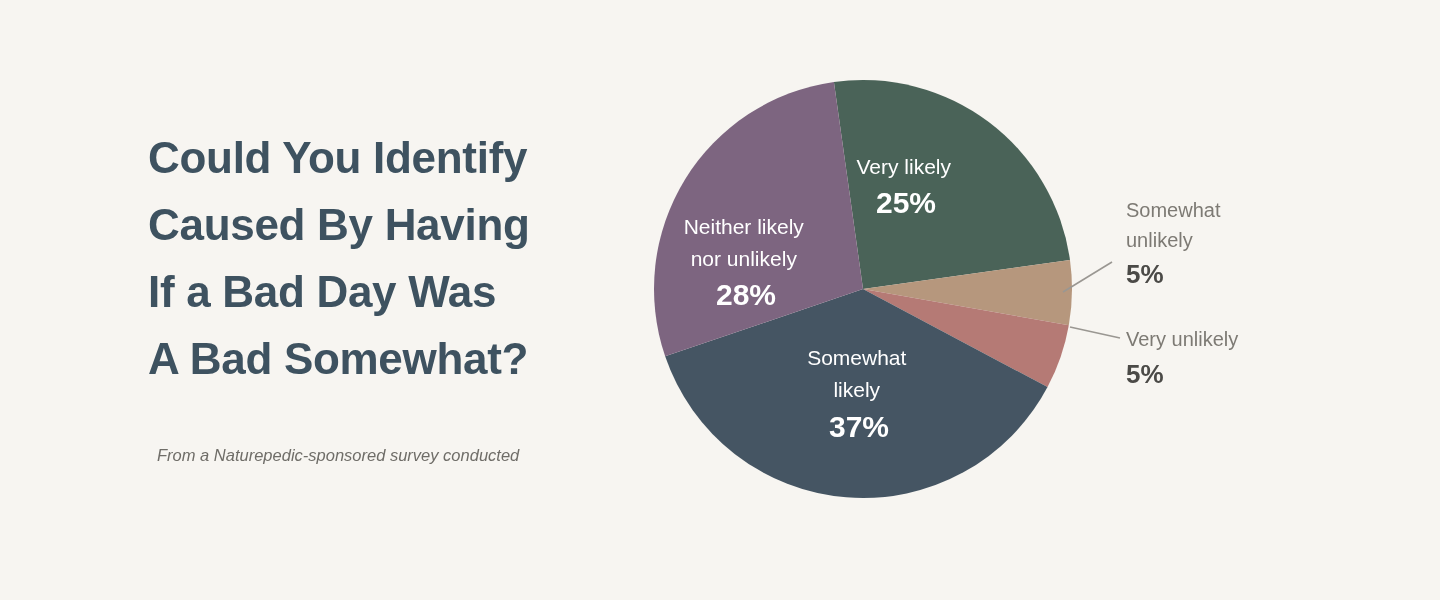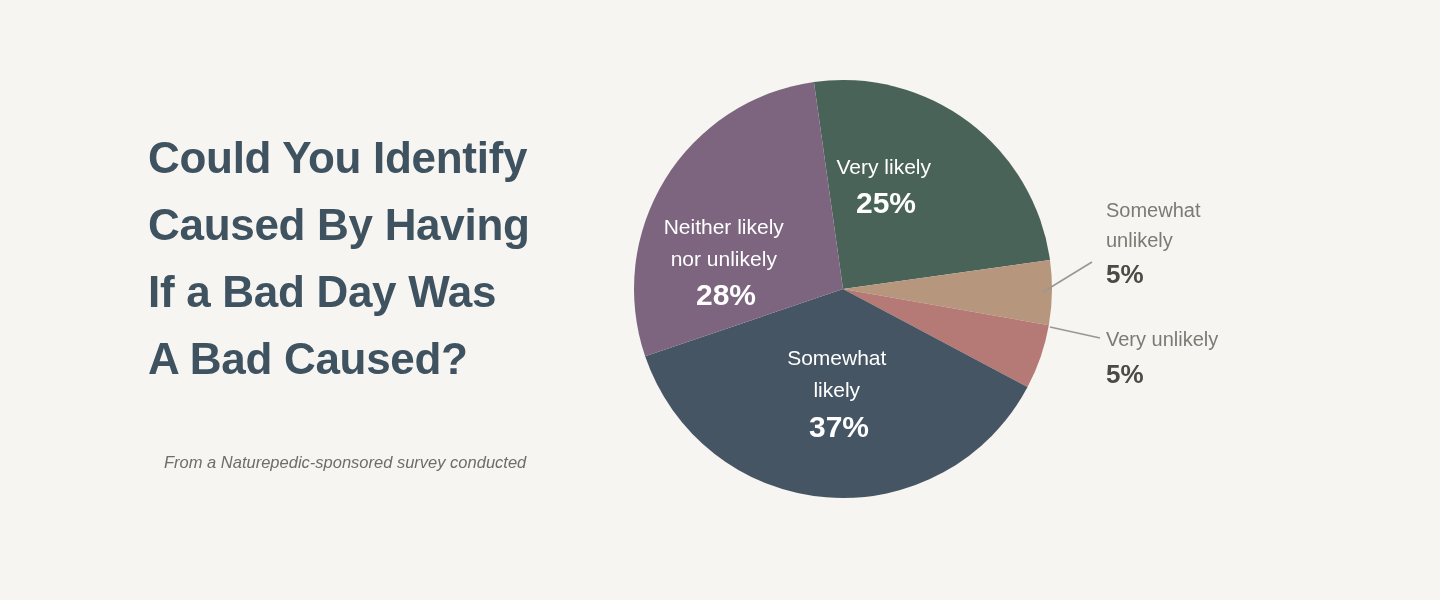--- a/index.html
+++ b/index.html
@@ -34,36 +34,36 @@
     line-height: 67px;
     font-weight: bold;
     color: #3e5260;
     letter-spacing: -0.3px;
   }
   .headline .hl-line {
     display: block;
     white-space: nowrap;
   }
   .attribution {
-    margin: 16px;
+    margin: 9px;
     padding-top: 42px;
     font-size: 16.5px;
     line-height: 24px;
     font-style: italic;
     color: #6f6d68;
     width: 440px;
   }
   .attribution .attr-line {
     display: block;
   }
 
   
   .chart-area {
     position: absolute;
-    left: 600px;
+    left: 620px;
     top: 40px;
     width: 800px;
     height: 520px;
   }
   .chart-area svg {
     display: block;
   }
   .slice-label {
     font-family: "Liberation Sans", sans-serif;
     fill: #ffffff;
@@ -98,21 +98,21 @@
 </head>
 <body>
 
 <div id="infographic">
 
   <div class="text-panel">
     <h1 class="headline">
       <span class="hl-line">Could You Identify</span>
       <span class="hl-line">Caused By Having</span>
       <span class="hl-line">If a Bad Day Was</span>
-      <span class="hl-line">A Bad Caused?</span>
+      <span class="hl-line">A Bad Somewhat?</span>
     </h1>
     <p class="attribution">
       <span class="attr-line">From a Naturepedic-sponsored survey conducted</span>
     </p>
   </div>
 
   <div class="chart-area">
     <svg width="800" height="520" viewBox="0 0 800 520">
 
       <g>

